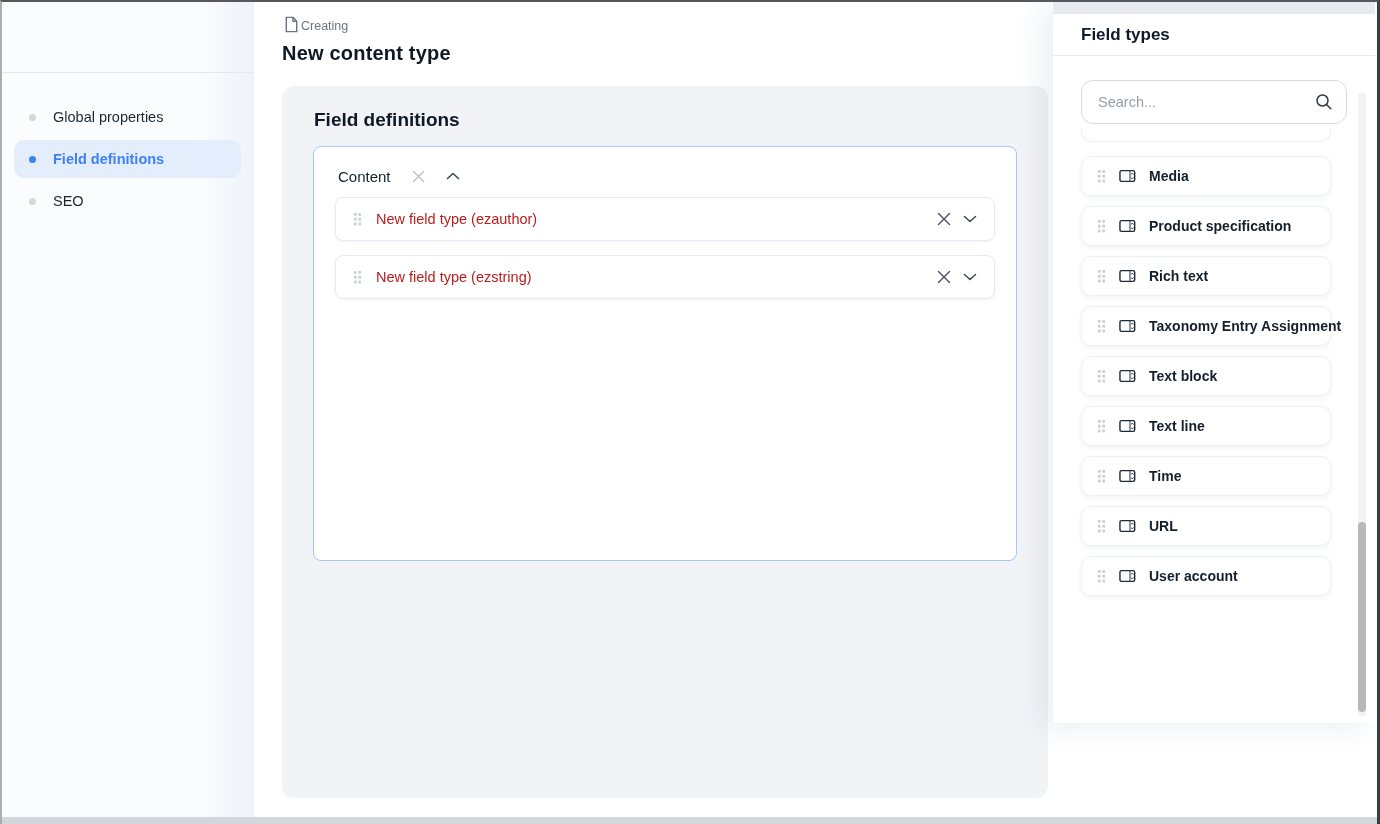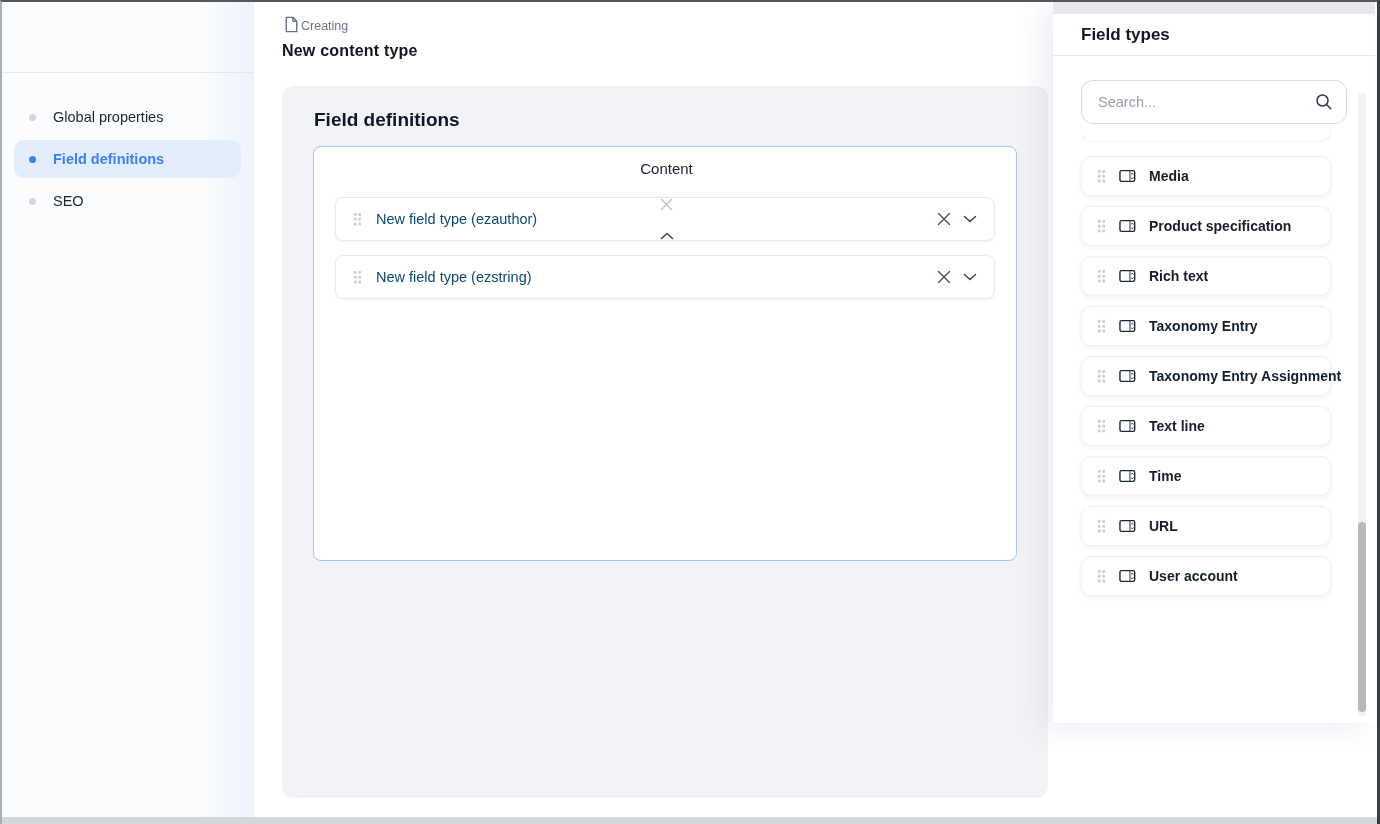--- a/index.html
+++ b/index.html
@@ -39,21 +39,21 @@
   .nav-item.active { background:#e4edfc; color:#3c82f6; font-weight:bold; }
   .nav-item.active .dot { background:#3c82f6; }
 
   
   .main { flex:1; position:relative; background:#fff; }
   .topbar {
     height:84px; display:flex; align-items:flex-start;
     padding:13px 10px 0 28px;
   }
   .crumb-row { display:flex; align-items:center; color:#6b7584; font-size:12.5px; }
-  .page-title { font-size:16px; font-weight:800; color:#0f1824; margin-top:5px; letter-spacing:.2px; }
+  .page-title { font-size:20px; font-weight:800; color:#0f1824; margin-top:5px; letter-spacing:.2px; }
   .topbar-actions { margin-left:auto; display:flex; gap:14px; margin-top:7px; padding-right:5px; }
   .btn-save-group {
     display:flex; height:40px; border-radius:9px; overflow:hidden;
     background:linear-gradient(90deg,#e00b3d 0%,#9e2170 100%);
     color:#fff; cursor:pointer;
   }
   .btn-save {
     border:none; background:transparent; color:#fff; padding:0 19px;
     font-size:15px; font-weight:bold; font-family:inherit; cursor:pointer;
   }
@@ -70,34 +70,34 @@
   
   .fd-panel {
     position:absolute; left:28px; top:84px; width:766px; height:712px;
     background:#f2f3f6; border-radius:12px;
   }
   .fd-title { font-size:19px; font-weight:800; color:#10192a; padding:23px 32px 15px; }
   .group-card {
     margin:0 31px; height:415px; background:#fff;
     border:1px solid #a4c6f9; border-radius:8px; padding:13px 21px;
   }
-  .group-header { display:flex; align-items:center; gap:21px; height:32px; padding-left:3px;flex-direction:column; }
+  .group-header { display:flex; align-items:center; gap:21px; height:32px; padding-left:3px; }
   .group-name { font-size:15px; color:#17222e; }
   .icon-btn {
     background:none; border:none; padding:0; cursor:pointer;
     display:flex; align-items:center; justify-content:center;
   }
   .field-row {
     display:flex; align-items:center; gap:14px;
     height:44px; margin-top:14px; padding:0 17px;
     border:1px solid #e7eaee; border-radius:8px; background:#fff;
     box-shadow:0 1px 3px rgba(20,40,80,.05);
   }
   .field-row:first-of-type { margin-top:5px; }
-  .field-label { font-size:14.5px; color:#0c4a6e; }
+  .field-label { font-size:14.5px; color:#b91c1c; }
   .row-actions { margin-left:auto; display:flex; align-items:center; gap:12px; }
 
   .drag-dots {
     width:9px; height:14px; flex:none;
     background-image:radial-gradient(circle,#c8cdd5 1.3px,transparent 1.4px);
     background-size:4.5px 4.8px; background-position:0 0;
   }
 
   .add-area {
     margin:20px 31px 0; height:73px;
@@ -311,46 +311,46 @@
         <rect x="1" y="1.3" width="15.6" height="11.4" rx="1.6" stroke="#1d2a38" stroke-width="1.5"></rect>
         <path d="M11.6 1.8v10.4" stroke="#1d2a38" stroke-width="1"></path>
         <path d="M12.8 5.4l1.3-1.5 1.3 1.5" stroke="#1d2a38" stroke-width="1" fill="none"></path>
         <path d="M12.8 8.6l1.3 1.5 1.3-1.5" stroke="#1d2a38" stroke-width="1" fill="none"></path>
       </svg>
     </span>
     <span class="ft-label">Rich text</span>
   </div>
 
 
-  <div class="ft-card">
-    <span class="drag-dots"></span>
-    <span style="display:flex;">
-      <svg width="17" height="14" viewBox="0 0 18 14" fill="none">
-        <rect x="1" y="1.3" width="15.6" height="11.4" rx="1.6" stroke="#1d2a38" stroke-width="1.5"></rect>
-        <path d="M11.6 1.8v10.4" stroke="#1d2a38" stroke-width="1"></path>
-        <path d="M12.8 5.4l1.3-1.5 1.3 1.5" stroke="#1d2a38" stroke-width="1" fill="none"></path>
-        <path d="M12.8 8.6l1.3 1.5 1.3-1.5" stroke="#1d2a38" stroke-width="1" fill="none"></path>
-      </svg>
-    </span>
-    <span class="ft-label">Taxonomy Entry</span>
-  </div>
 
   <div class="ft-card">
     <span class="drag-dots"></span>
     <span style="display:flex;">
       <svg width="17" height="14" viewBox="0 0 18 14" fill="none">
         <rect x="1" y="1.3" width="15.6" height="11.4" rx="1.6" stroke="#1d2a38" stroke-width="1.5"></rect>
         <path d="M11.6 1.8v10.4" stroke="#1d2a38" stroke-width="1"></path>
         <path d="M12.8 5.4l1.3-1.5 1.3 1.5" stroke="#1d2a38" stroke-width="1" fill="none"></path>
         <path d="M12.8 8.6l1.3 1.5 1.3-1.5" stroke="#1d2a38" stroke-width="1" fill="none"></path>
       </svg>
     </span>
     <span class="ft-label">Taxonomy Entry Assignment</span>
   </div>
 
+  <div class="ft-card">
+    <span class="drag-dots"></span>
+    <span style="display:flex;">
+      <svg width="17" height="14" viewBox="0 0 18 14" fill="none">
+        <rect x="1" y="1.3" width="15.6" height="11.4" rx="1.6" stroke="#1d2a38" stroke-width="1.5"></rect>
+        <path d="M11.6 1.8v10.4" stroke="#1d2a38" stroke-width="1"></path>
+        <path d="M12.8 5.4l1.3-1.5 1.3 1.5" stroke="#1d2a38" stroke-width="1" fill="none"></path>
+        <path d="M12.8 8.6l1.3 1.5 1.3-1.5" stroke="#1d2a38" stroke-width="1" fill="none"></path>
+      </svg>
+    </span>
+    <span class="ft-label">Text block</span>
+  </div>
 
   <div class="ft-card">
     <span class="drag-dots"></span>
     <span style="display:flex;">
       <svg width="17" height="14" viewBox="0 0 18 14" fill="none">
         <rect x="1" y="1.3" width="15.6" height="11.4" rx="1.6" stroke="#1d2a38" stroke-width="1.5"></rect>
         <path d="M11.6 1.8v10.4" stroke="#1d2a38" stroke-width="1"></path>
         <path d="M12.8 5.4l1.3-1.5 1.3 1.5" stroke="#1d2a38" stroke-width="1" fill="none"></path>
         <path d="M12.8 8.6l1.3 1.5 1.3-1.5" stroke="#1d2a38" stroke-width="1" fill="none"></path>
       </svg>

